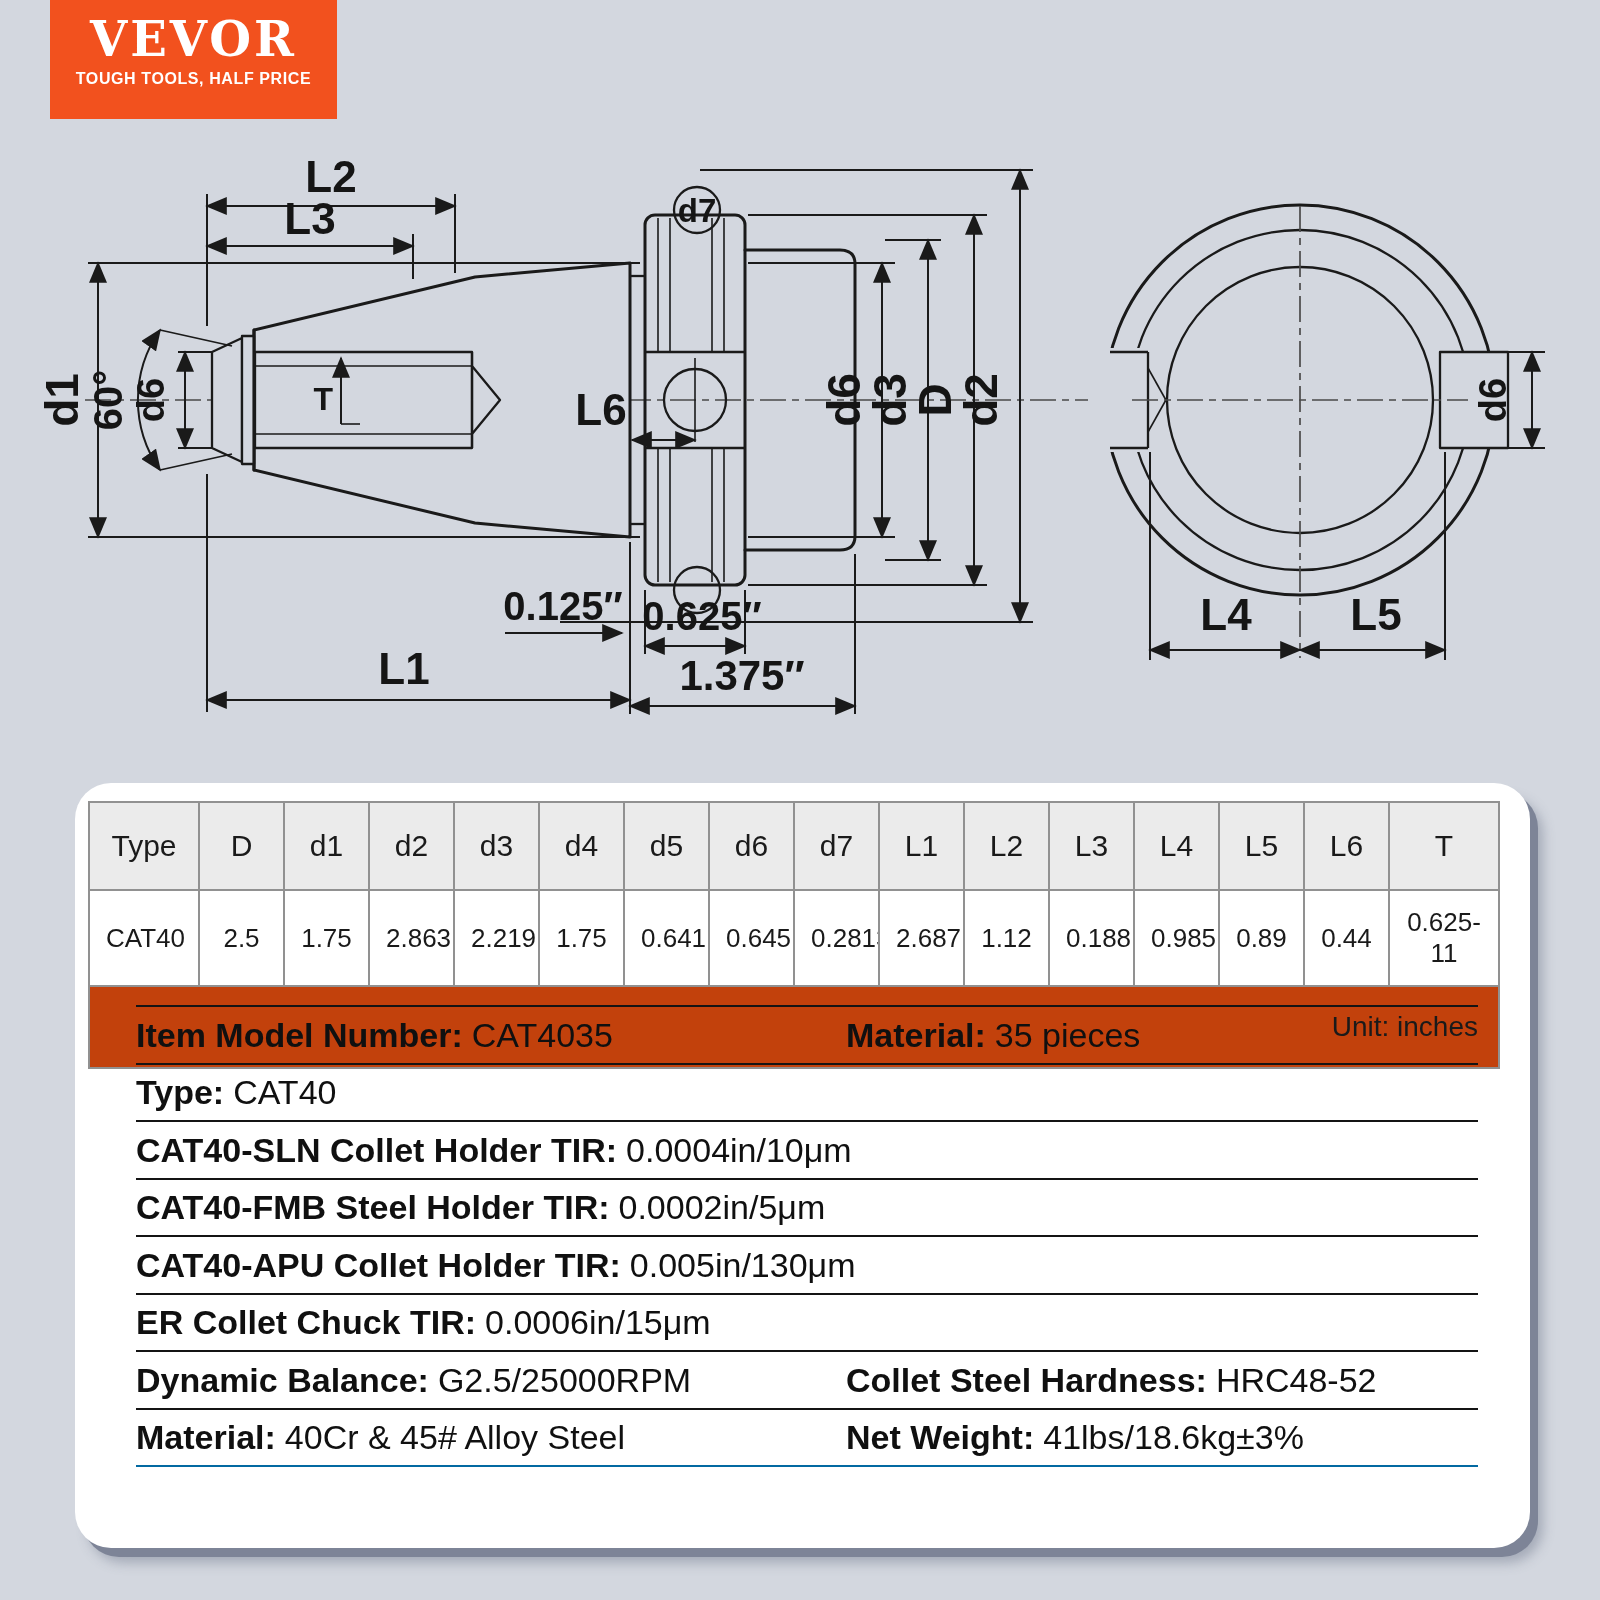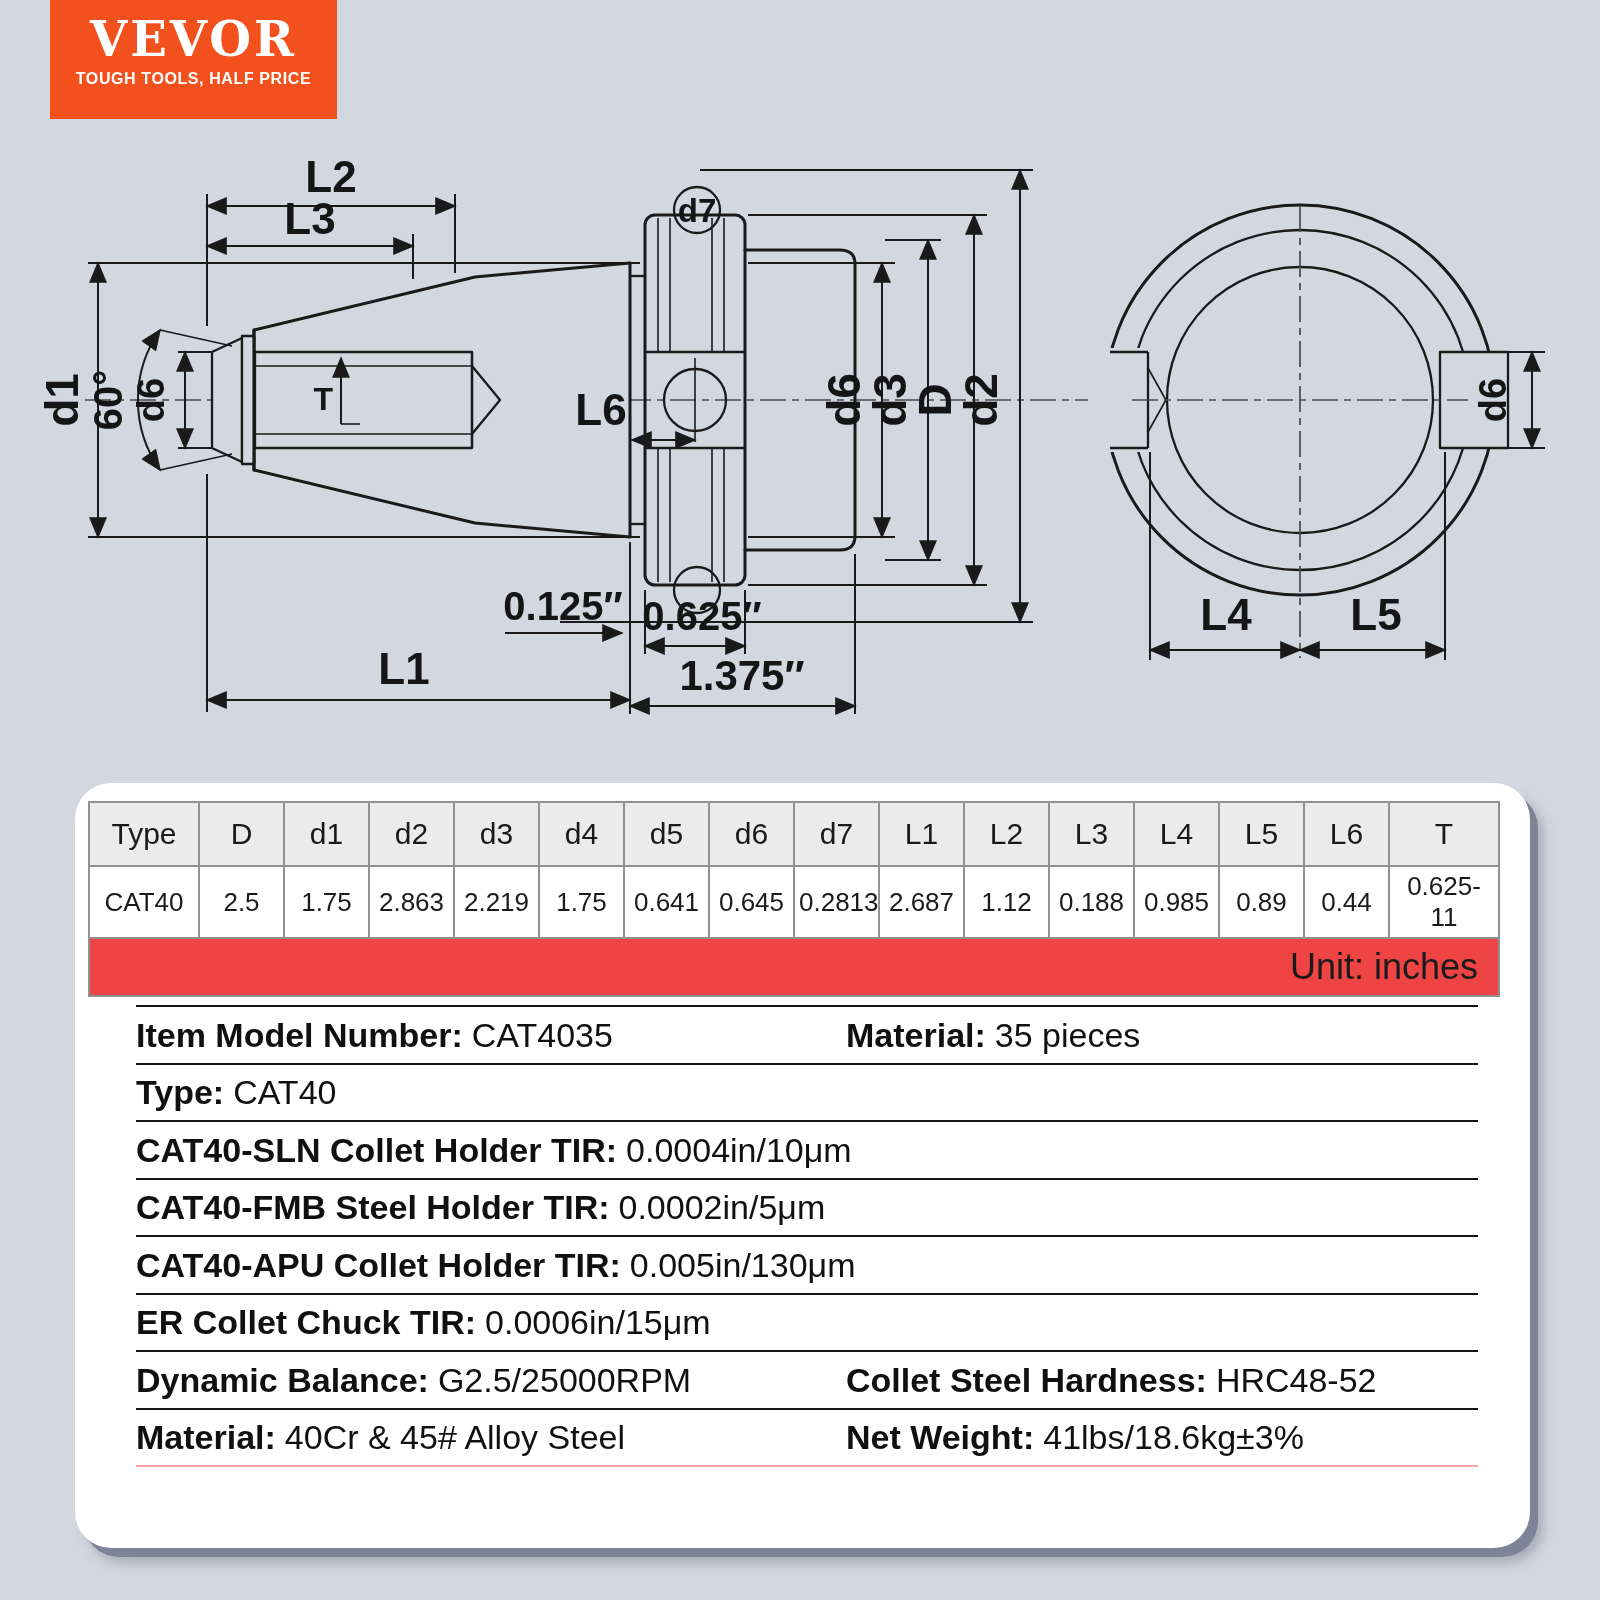--- a/index.html
+++ b/index.html
@@ -21,29 +21,29 @@
   .bgf{fill:#d3d7df;}
   .drawing text{fill:#151515;font-family:"Liberation Sans",sans-serif;font-weight:700;}
   .s32{font-size:32px;}.s33{font-size:33px;}.s38{font-size:38px;}.s40{font-size:40px;}
   .s42{font-size:42px;}.s44{font-size:44px;}.s46{font-size:46px;}
 
   
   .card{position:absolute;left:75px;top:783px;width:1455px;height:765px;background:#ffffff;border-radius:36px;
         box-shadow:8px 9px 0 #7d8497, 13px 15px 12px rgba(109,117,138,.45);}
 
   table.spec{position:absolute;left:13px;top:18px;width:1412px;border-collapse:collapse;table-layout:fixed;}
-  table.spec th, table.spec td{border:2px solid #919191;text-align:center;color:#1a1a1a;overflow:hidden;padding:4px;}
+  table.spec th, table.spec td{border:2px solid #919191;text-align:center;color:#1a1a1a;overflow:hidden;padding:16px;}
   table.spec th{height:54px;font-size:30px;font-weight:400;background:#ebebeb;}
   table.spec td{height:58px;font-size:26px;font-weight:400;background:#ffffff;}
-  table.spec td.unit{height:48px;background:#ef4444;text-align:right;padding-right:20px;font-size:36px;}
+  table.spec td.unit{height:48px;background:#c2410c;text-align:right;padding-right:20px;font-size:28px;}
   col.c-type{width:110px;} col.c-dim{width:85px;}
 
   .details{position:absolute;left:61px;top:222px;width:1342px;color:#101010;font-size:34px;}
   .drow{position:relative;height:55.5px;border-top:2px solid #141414;}
-  .drow.last{border-bottom:2px solid #fca5a5;}
+  .drow.last{border-bottom:2px solid #0369a1;}
   .pair{position:absolute;top:50%;transform:translateY(-50%);white-space:nowrap;}
   .pair.p2{left:710px;}
   .lb{font-weight:700;}
   .vl{font-weight:400;margin-left:9px;}
 </style>
 </head>
 <body>
 
 <div class="stage">
 

